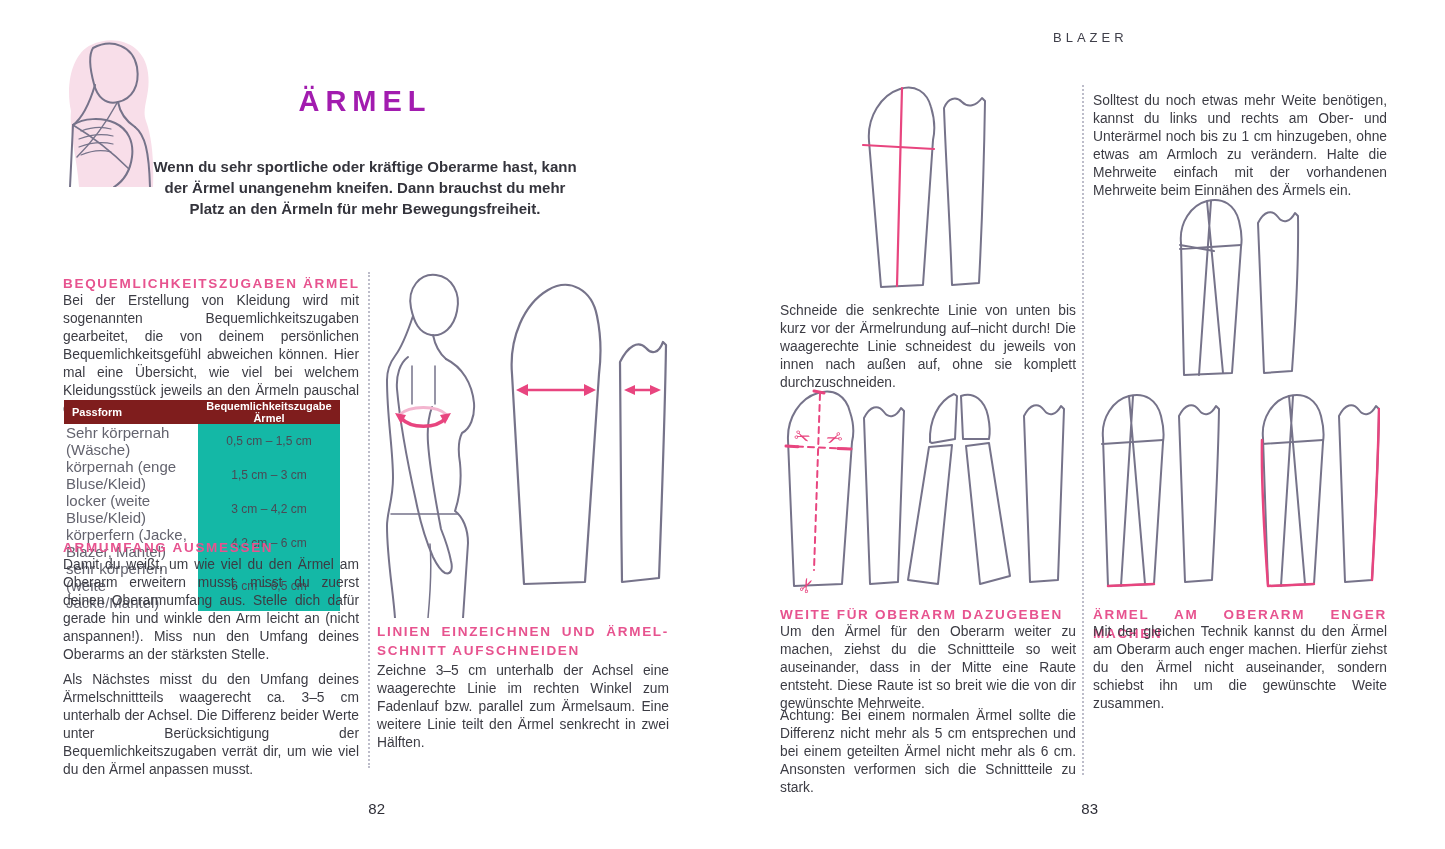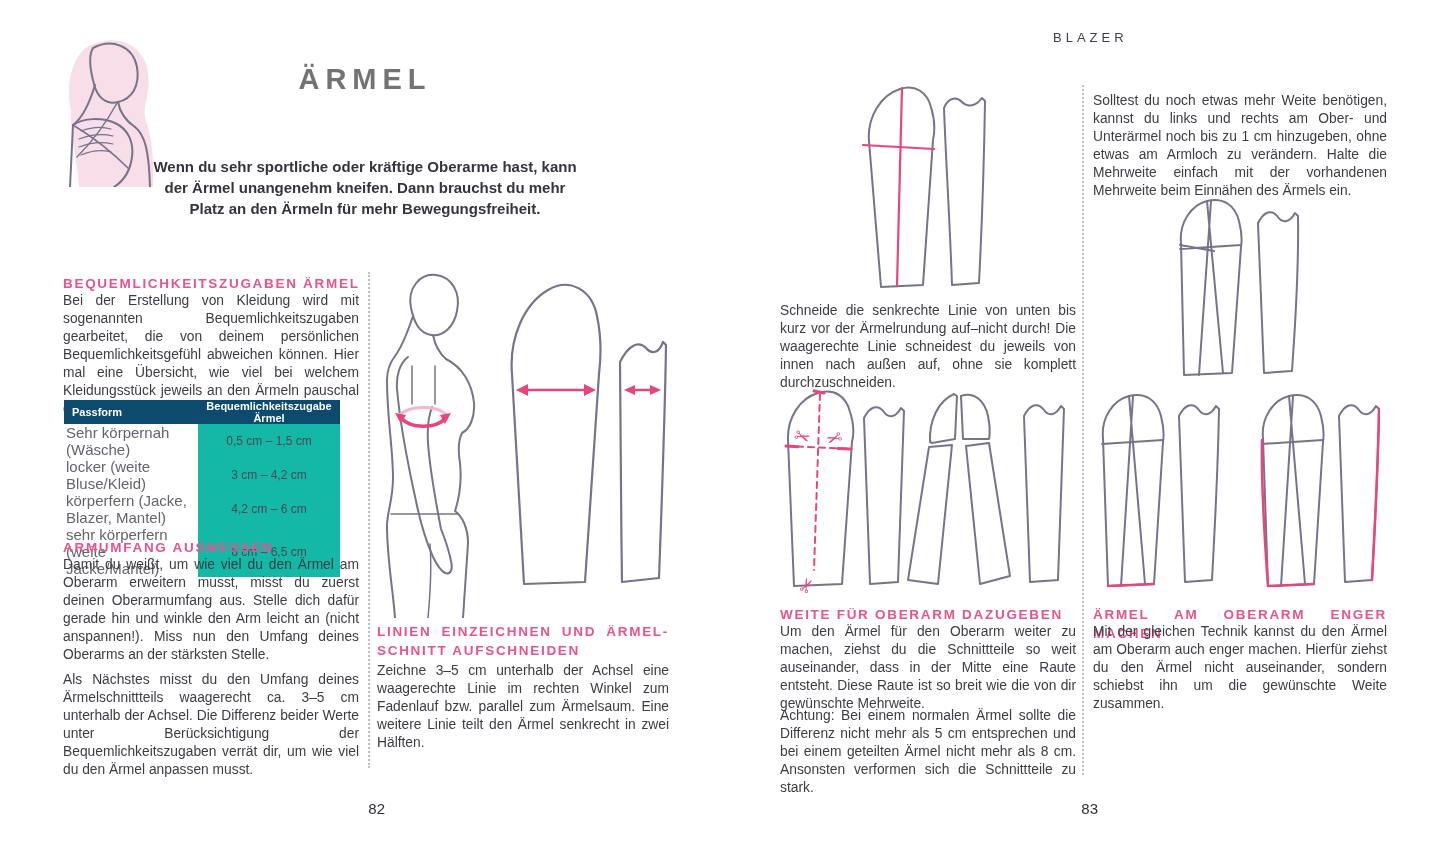--- a/index.html
+++ b/index.html
@@ -3,22 +3,22 @@
 <meta charset="utf-8">
 <style>
   html,body{margin:0;padding:0;}
   body{
     width:1445px;height:849px;position:relative;background:#ffffff;
     font-family:"Liberation Sans",sans-serif;color:#3c3c44;overflow:hidden;
   }
   .abs{position:absolute;}
   
   .title{
-    font-weight:bold;color:#737373;text-align:center;
-    font-size:29px;line-height:39px;letter-spacing:6px;
+    font-weight:bold;color:#a21caf;text-align:center;
+    font-size:29px;line-height:39px;letter-spacing:6px;margin-top:22px;
   }
   .intro{
     font-weight:bold;color:#34343c;text-align:center;
     font-size:15px;line-height:21px;
   }
   .h-pink{
     color:#e7538f;font-weight:bold;font-size:13.5px;letter-spacing:1.7px;
     line-height:19px;text-align:justify;
   }
   .body-text{
@@ -26,21 +26,21 @@
   }
   .page-header{
     font-size:13px;letter-spacing:4px;color:#3f3f4a;font-weight:normal;
   }
   .page-num{font-size:15px;color:#2f2f38;}
   
   .vdots{width:0;border-left:2px dotted #bdbdca;}
   
   table.zugaben{border-collapse:collapse;width:276px;table-layout:fixed;}
   table.zugaben th{
-    background:#0c4a6e;color:#ffffff;font-size:11px;font-weight:bold;
+    background:#7f1d1d;color:#ffffff;font-size:11px;font-weight:bold;
     height:22px;text-align:left;padding:0 0 0 8px;
   }
   table.zugaben th.c2{text-align:center;padding:0;}
   table.zugaben td{
     height:20.5px;font-size:15px;color:#63636e;padding:0 0 0 2px;
     vertical-align:middle;
   }
   table.zugaben td.c2{
     background:#14b8a6;text-align:center;font-size:12px;color:#4a4a55;padding:0;
   }
@@ -87,20 +87,24 @@
         <th>Passform</th>
         <th class="c2">Bequemlichkeitszugabe Ärmel</th>
       </tr>
     </thead>
     <tbody>
       <tr>
         <td>Sehr körpernah (Wäsche)</td>
         <td class="c2">0,5 cm – 1,5 cm</td>
       </tr>
       <tr>
+        <td>körpernah (enge Bluse/Kleid)</td>
+        <td class="c2">1,5 cm – 3 cm</td>
+      </tr>
+      <tr>
         <td>locker (weite Bluse/Kleid)</td>
         <td class="c2">3 cm – 4,2 cm</td>
       </tr>
       <tr>
         <td>körperfern (Jacke, Blazer, Mantel)</td>
         <td class="c2">4,2 cm – 6 cm</td>
       </tr>
       <tr>
         <td>sehr körperfern (weite Jacke/Mantel)</td>
         <td class="c2">6 cm – 6,5 cm</td>
@@ -177,21 +181,21 @@
     <path class="inkfill" d="M150,54 C149,33 158,13 174,6 L177,8 L175,51 L152,55 Z"></path>
     <path class="inkfill" d="M181,8 C194,3 205,13 208,28 C210,38 210,46 209,51 L183,51 Z"></path>
     <path class="inkfill" d="M149,59 L172,57 L158,196 L128,192 Z"></path>
     <path class="inkfill" d="M186,58 L209,55 L230,188 L200,196 Z"></path>
     <path class="inkfill" d="M244,28 C250,16 258,14 264,22 C269,29 276,27 281,18 L284,21 L278,192 L250,194 Z"></path>
   </svg>
 </div>
 
 <div class="abs h-pink" style="left:780px;top:605px;width:296px;">WEITE FÜR OBERARM DAZUGEBEN</div>
 <div class="abs body-text" style="left:780px;top:623px;width:296px;">Um den Ärmel für den Oberarm weiter zu machen, ziehst du die Schnittteile so weit auseinander, dass in der Mitte eine Raute entsteht. Diese Raute ist so breit wie die von dir gewünschte Mehrweite.</div>
-<div class="abs body-text" style="left:780px;top:707px;width:296px;">Achtung: Bei einem normalen Ärmel sollte die Differenz nicht mehr als 5 cm entsprechen und bei einem geteilten Ärmel nicht mehr als 8 cm. Ansonsten verformen sich die Schnittteile zu stark.</div>
+<div class="abs body-text" style="left:780px;top:707px;width:296px;">Achtung: Bei einem normalen Ärmel sollte die Differenz nicht mehr als 5 cm entsprechen und bei einem geteilten Ärmel nicht mehr als 6 cm. Ansonsten verformen sich die Schnittteile zu stark.</div>
 
 <div class="abs vdots" style="left:1082px;top:85px;height:690px;"></div>
 
 <div class="abs body-text" style="left:1093px;top:92px;width:294px;">Solltest du noch etwas mehr Weite benötigen, kannst du links und rechts am Ober- und Unterärmel noch bis zu 1 cm hinzugeben, ohne etwas am Armloch zu verändern. Halte die Mehrweite einfach mit der vorhandenen Mehrweite beim Einnähen des Ärmels ein.</div>
 
 <div class="abs" style="left:1172px;top:196px;">
   <svg width="130" height="183" viewBox="0 0 130 183">
     <path class="inkfill" d="M9,47 C7,27 19,9 35,5 C51,1 63,9 67,25 C70,37 70,45 69,51 L60,177 L12,179 Z"></path>
     <path class="ink" d="M39,5 L27,179 M35,5 L51,177"></path>
     <path class="ink" d="M8,53 L69,49 M8,49 L42,55"></path>

